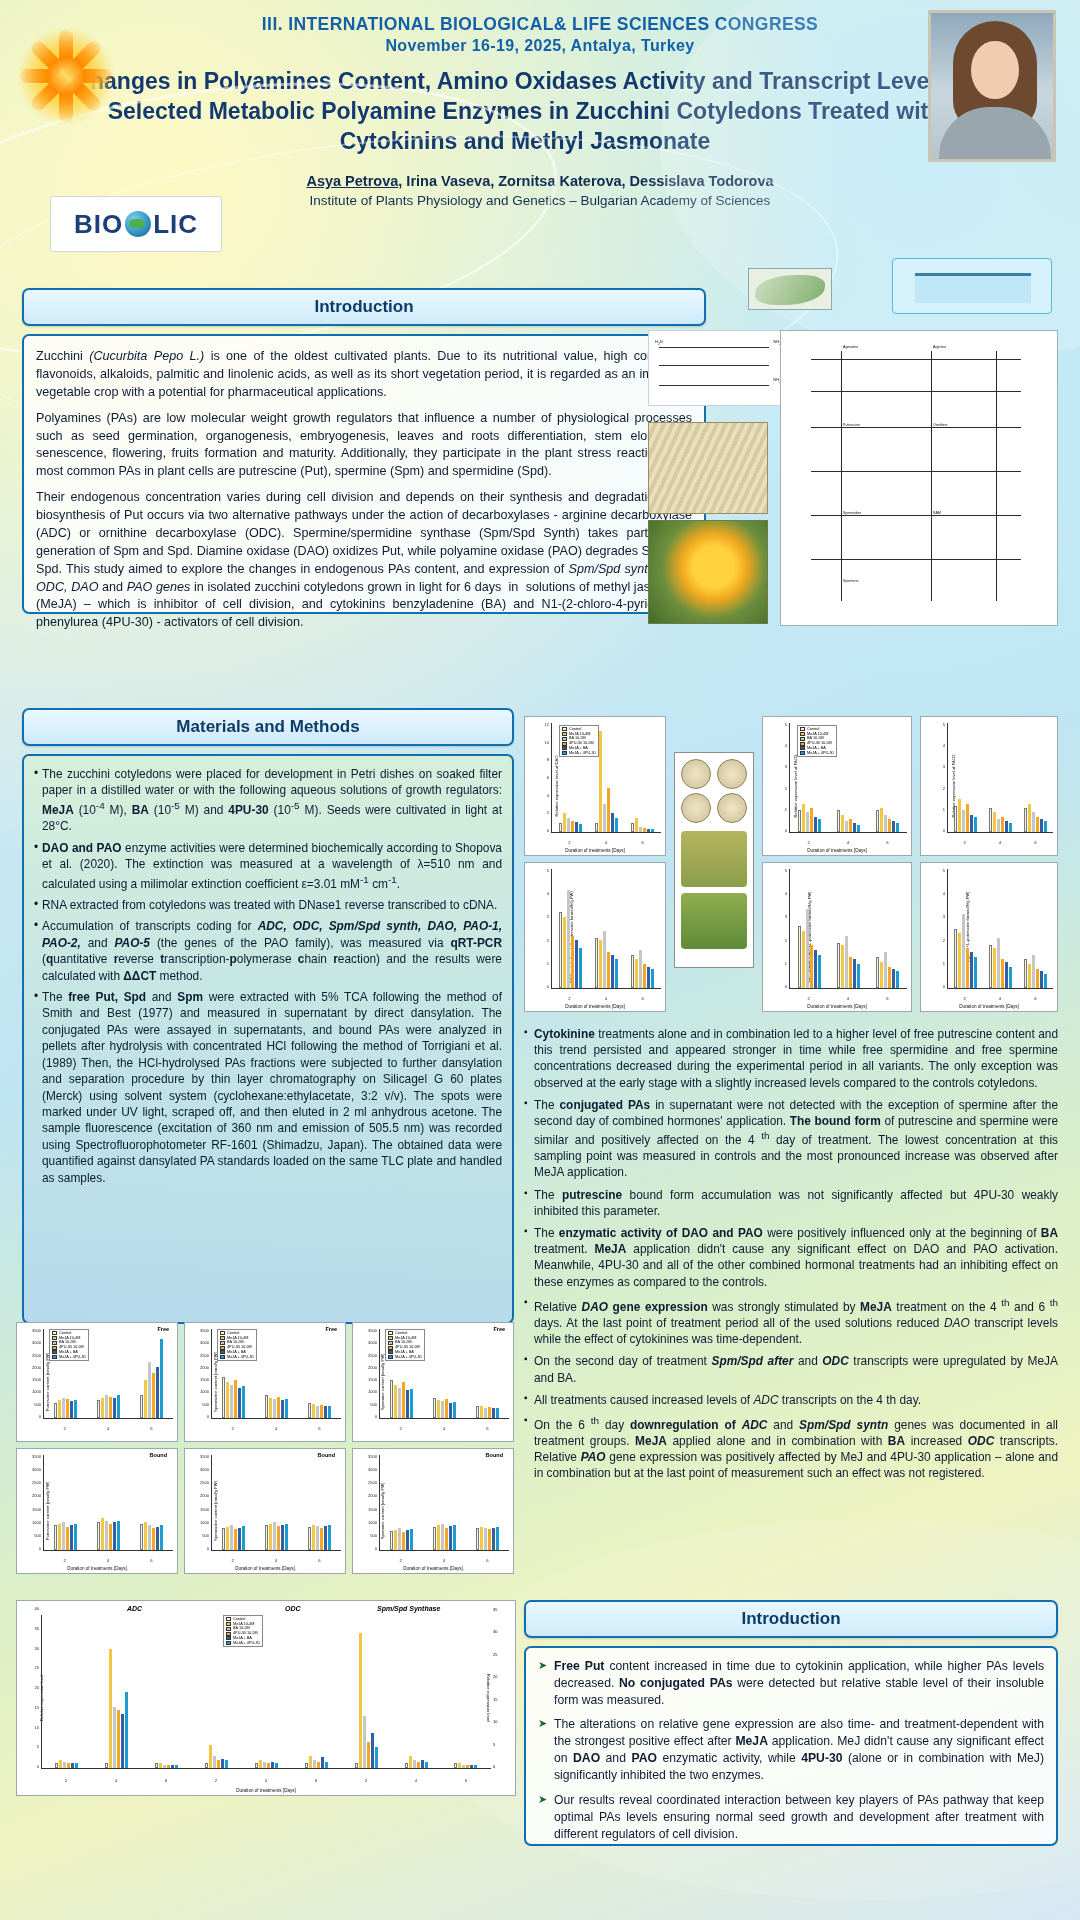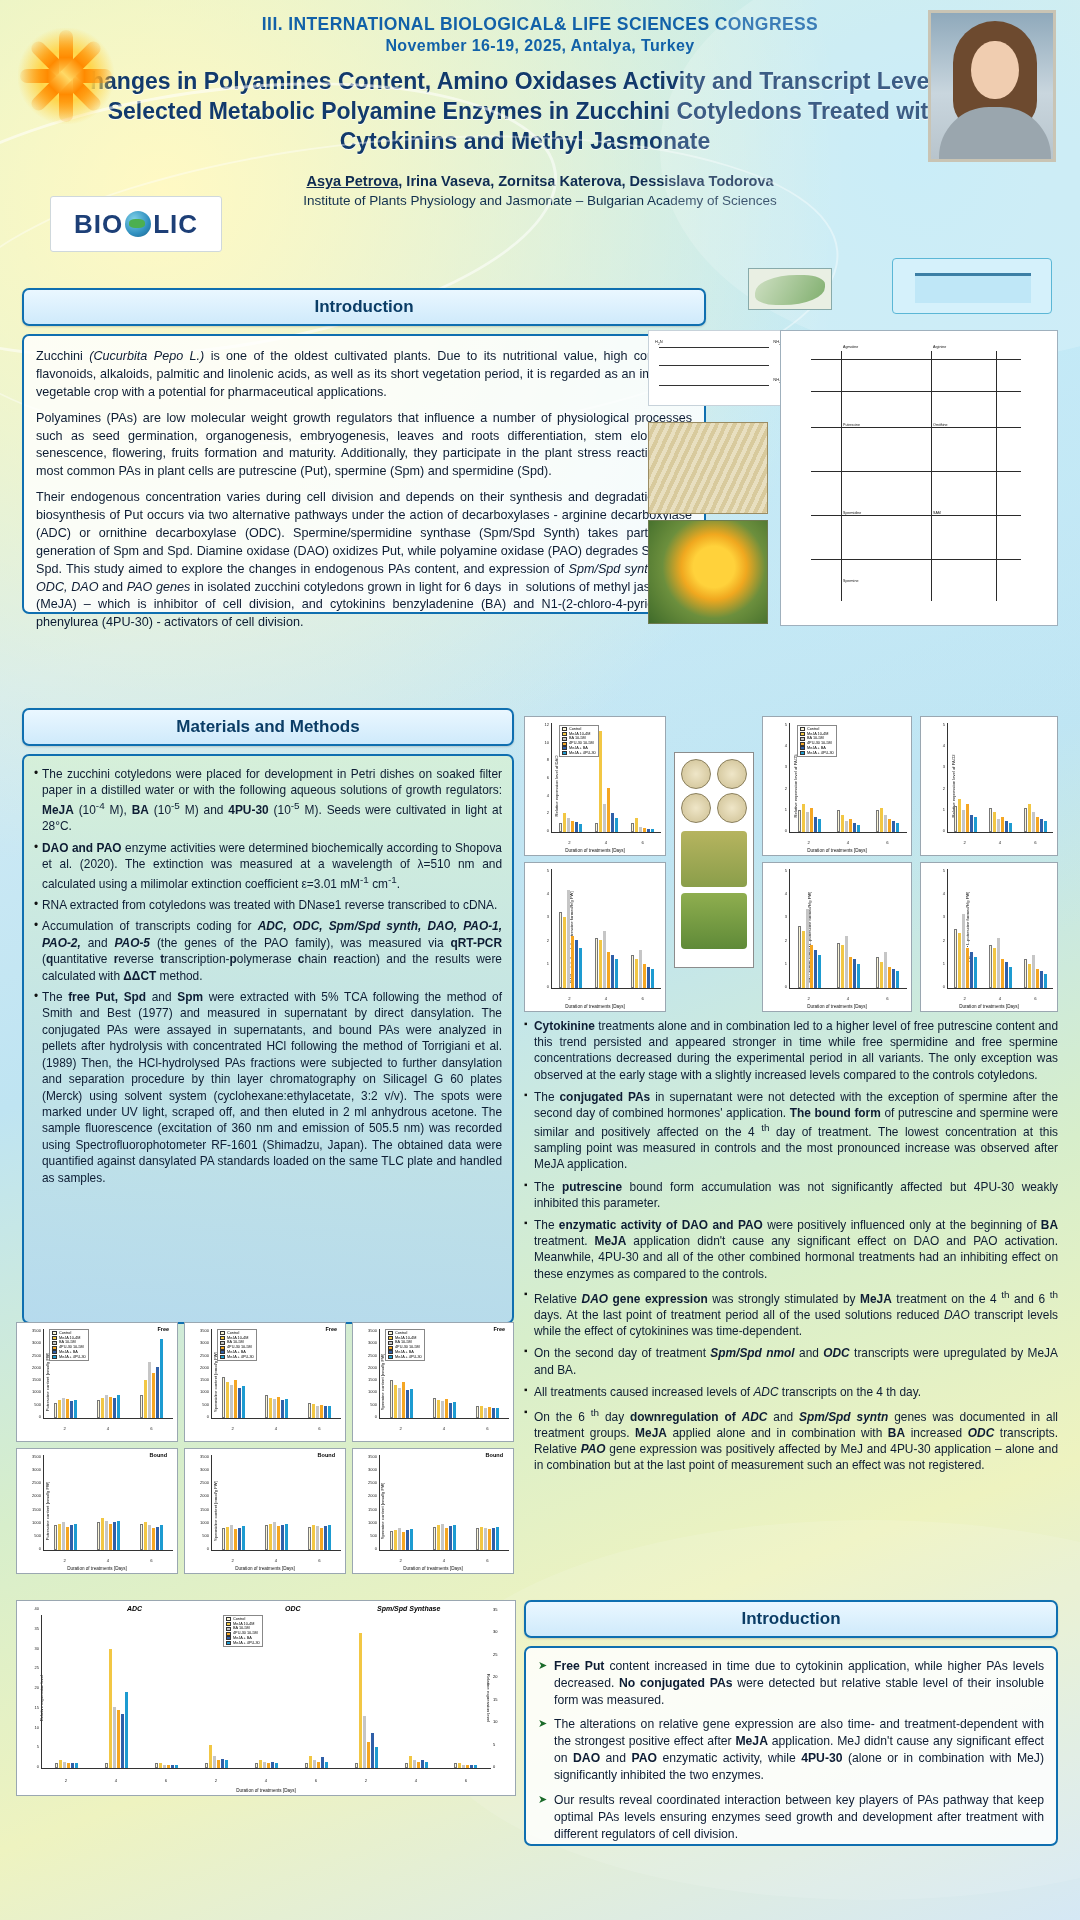--- a/index.html
+++ b/index.html
@@ -97,21 +97,21 @@
   .mm-wrap{position:absolute;left:22px;top:708px;width:492px;}
   .mm-body{margin-top:8px;padding:10px 10px;font-size:11.9px;line-height:1.38;color:#0d1c33;text-align:justify;
     background:linear-gradient(180deg,rgba(214,240,214,.85),rgba(178,216,240,.85));border:2px solid #0f6fb0;border-radius:7px;height:570px;}
   .mm-body ul{margin:0;padding:0;list-style:none;}
   .mm-body li{margin-bottom:5px;padding-left:8px;position:relative;}
   .mm-body li:before{content:"•";position:absolute;left:0;top:-1px;color:#111;}
 
   
   .res-wrap{position:absolute;left:524px;top:708px;width:534px;}
   .res-charts{margin-top:8px;height:300px;position:relative;}
-  .res-text{margin-top:2px;font-size:11.9px;line-height:1.36;color:#0d1c33;text-align:justify;}
+  .res-text{margin-top:10px;font-size:11.9px;line-height:1.36;color:#0d1c33;text-align:justify;}
   .res-text ul{margin:0;padding:0;list-style:none;}
   .res-text li{margin-bottom:6px;padding-left:10px;position:relative;}
   .res-text li:before{content:"▪";position:absolute;left:0;top:-1px;color:#111;font-size:10px;}
 
   
   .conc-wrap{position:absolute;left:524px;top:1600px;width:534px;}
   .conc-body{margin-top:8px;padding:10px 12px;font-size:12.2px;line-height:1.4;color:#0d1c33;text-align:justify;
     background:rgba(255,255,255,.82);border:2px solid #0f6fb0;border-radius:7px;height:200px;}
   .conc-body p{margin:0 0 7px 0;padding-left:16px;position:relative;}
   .conc-body p:before{content:"\27A4";position:absolute;left:0;top:0;color:#1b6b2a;font-size:11px;}
@@ -174,21 +174,21 @@
 
   <div class="photo">
     <div class="bg"></div>
       <div class="hair"></div>
       <div class="face"></div>
       <div class="body"></div>
   </div>
 
   <div class="authors">
     <span class="u">Asya Petrova</span><span>, Irina Vaseva, Zornitsa Katerova, Dessislava Todorova</span>
-    <div class="affil">Institute  of Plants Physiology and Jasmonate – Bulgarian Academy of Sciences</div>
+    <div class="affil">Institute  of Plants Physiology and Genetics – Bulgarian Academy of Sciences</div>
   </div>
 
   <div class="logo">
     <span class="txt">BIO</span>
     <span class="globe"></span>
     <span class="txt">LIC</span>
   </div>
 
   <div class="org1">
       <div class="leaf"></div>
@@ -591,21 +591,21 @@
       </div>
     </div>
 
     <div class="res-text">
       <ul>
         <li><b>Cytokinine</b> treatments alone and in combination led to a higher level of free putrescine content and this trend persisted and appeared stronger in time while free spermidine and free spermine concentrations decreased during the experimental period in all variants. The only exception was observed at the early stage with a slightly increased levels compared to the controls cotyledons.</li>
         <li>The <b>conjugated PAs</b> in supernatant were not detected with the exception of spermine after the second day of combined hormones' application. <b>The bound form</b> of putrescine and spermine were similar and positively affected on the 4 <sup>th</sup> day of treatment. The lowest concentration at this sampling point was measured in controls and the most pronounced increase was observed after MeJA application.</li>
         <li>The <b>putrescine</b> bound form accumulation was not significantly affected but 4PU-30 weakly inhibited this parameter.</li>
         <li>The <b>enzymatic activity of DAO and PAO</b> were positively influenced only at the beginning of <b>BA</b> treatment. <b>MeJA</b> application didn't cause any significant effect on DAO and PAO activation. Meanwhile, 4PU-30 and all of the other combined hormonal treatments had an inhibiting effect on these enzymes as compared to the controls.</li>
         <li>Relative <b><i>DAO</i> gene expression</b> was strongly stimulated by <b>MeJA</b> treatment on the 4 <sup>th</sup> and 6 <sup>th</sup> days. At the last point of treatment period all of the used solutions reduced <i>DAO</i> transcript levels while the effect of cytokinines was time-dependent.</li>
-        <li>On the second day of treatment <b><i>Spm/Spd nmol</i></b> and <b><i>ODC</i></b> transcripts were upregulated by MeJA and BA.</li>
+        <li>On the second day of treatment <b><i>Spm/Spd after</i></b> and <b><i>ODC</i></b> transcripts were upregulated by MeJA and BA.</li>
         <li>All treatments caused increased levels of <i>ADC</i> transcripts on the 4 th day.</li>
         <li>On the 6 <sup>th</sup> day <b>downregulation of <i>ADC</i></b> and <b><i>Spm/Spd syntn</i></b> genes was documented in all treatment groups. <b>MeJA</b> applied alone and in combination with <b>BA</b> increased <b><i>ODC</i></b> transcripts. Relative <b><i>PAO</i></b> gene expression was positively affected by MeJ and 4PU-30 application – alone and in combination but at the last point of measurement such an effect was not registered.</li>
       </ul>
     </div>
   </div>
 
   <div class="bot-charts">
 
     <div class="chart" style="left:0;top:0;width:162px;height:120px;">
       <div class="ticks">
@@ -1121,18 +1121,18 @@
           </div>
       </div>
     </div>
   </div>
 
   <div class="conc-wrap">
     <div class="hdr">Introduction</div>
     <div class="conc-body">
       <p><b>Free Put</b> content increased in time due to cytokinin application, while higher PAs levels decreased. <b>No conjugated PAs</b> were detected but relative stable level of their insoluble form was measured.</p>
       <p>The alterations on relative gene expression are also time- and treatment-dependent with the strongest positive effect after <b>MeJA</b> application. MeJ didn't cause any significant effect on <b>DAO</b> and <b>PAO</b> enzymatic activity, while <b>4PU-30</b> (alone or in combination with MeJ) significantly inhibited the two enzymes.</p>
-      <p>Our results reveal coordinated interaction between key players of PAs pathway that keep optimal PAs levels ensuring enzymes seed growth and development after treatment with different regulators of cell division.</p>
+      <p>Our results reveal coordinated interaction between key players of PAs pathway that keep optimal PAs levels ensuring normal seed growth and development after treatment with different regulators of cell division.</p>
     </div>
   </div>
 
 
 </div>
 
 </body></html>

